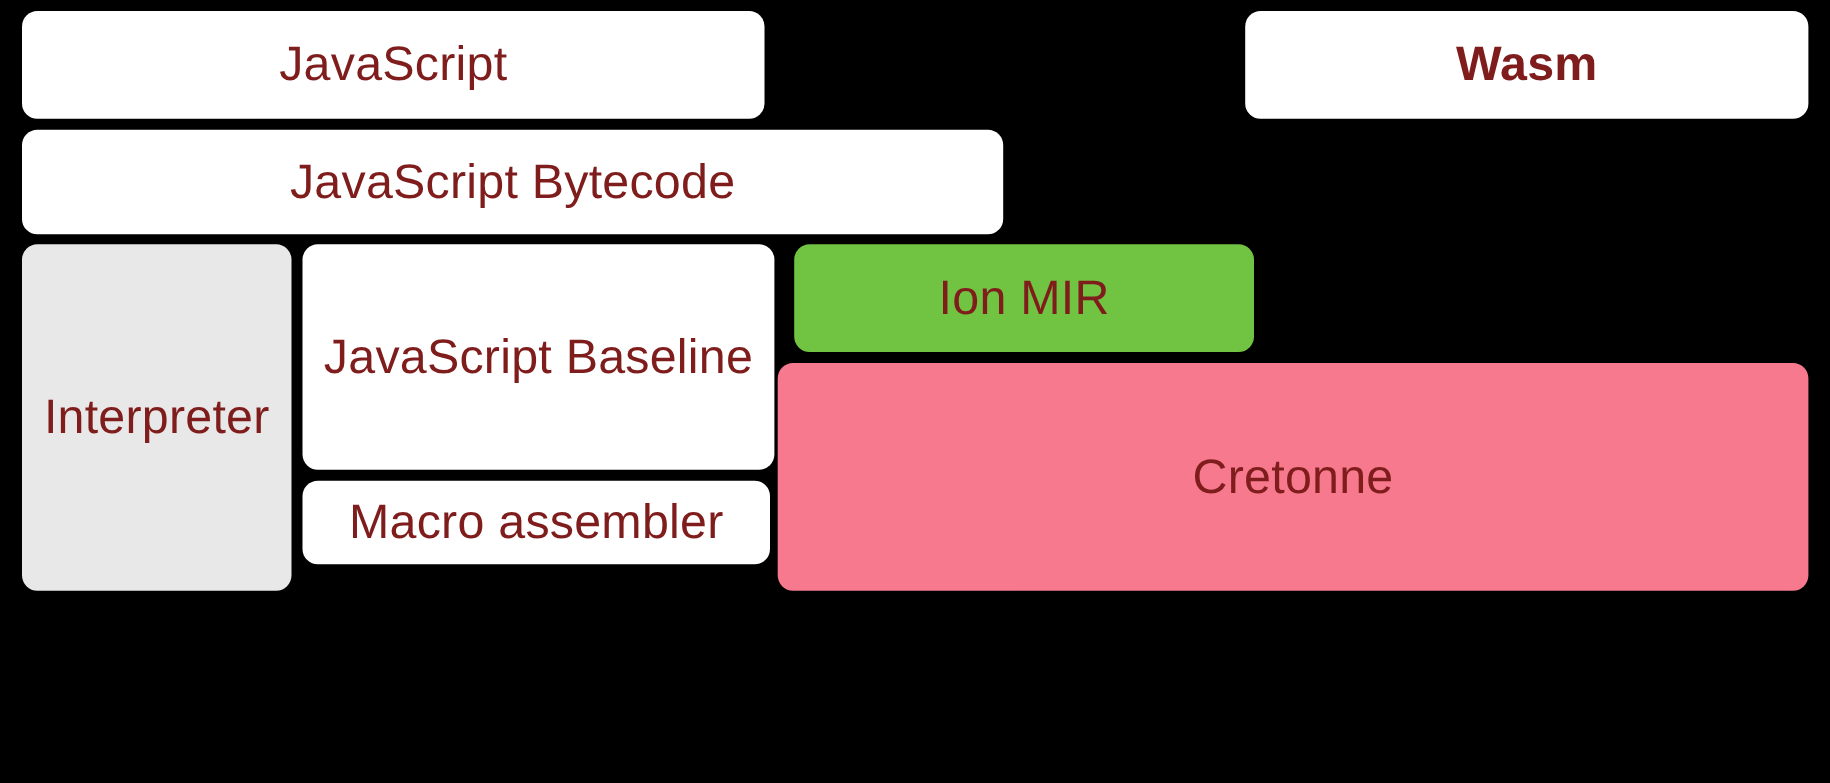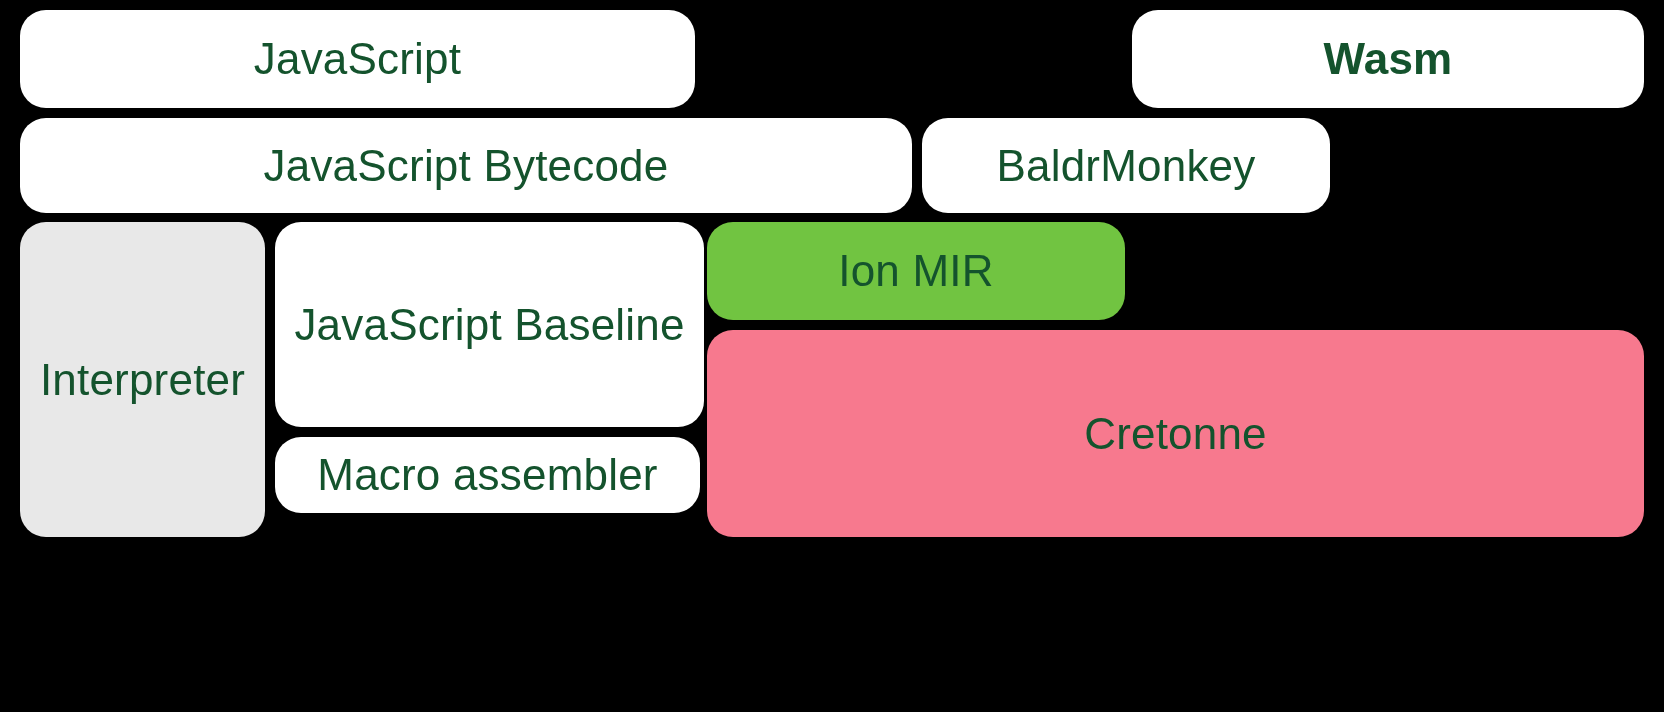--- a/index.html
+++ b/index.html
@@ -14,35 +14,35 @@
   #diagram {
     position: relative;
     width: 1664px;
     height: 712px;
     background: #000000;
     overflow: hidden;
   }
   .box {
     position: absolute;
     box-sizing: border-box;
-    border-radius: 26px;
+    border-radius: 14px;
     background: #ffffff;
-    color: #14532d;
+    color: #7f1d1d;
     display: flex;
     align-items: center;
     justify-content: center;
     text-align: center;
     line-height: 1.12;
     font-size: 44px;
     font-weight: 400;
     letter-spacing: 0.2px;
     -webkit-font-smoothing: antialiased;
   }
   .box.gray   { background: #e8e8e8; }
-  .box.green  { background: #71c441; }
+  .box.green  { background: #71c441; margin-left: 15px; }
   .box.pink   { background: #f7798e; }
 
   
   #box-javascript        { left: 20px;   top: 10px;  width: 675px;  height: 98px; }
   #box-asmjs             { left: 705px;  top: 10px;  width: 417px;  height: 98px; }
   #box-wasm              { left: 1132px; top: 10px;  width: 512px;  height: 98px; font-weight: bold; }
 
   
   #box-js-bytecode       { left: 20px;   top: 118px; width: 892px;  height: 95px; }
   #box-baldrmonkey       { left: 922px;  top: 118px; width: 408px;  height: 95px; }
@@ -62,21 +62,20 @@
 
 <div id="diagram">
 
   <div class="box" id="box-javascript">JavaScript</div>
 
 
   <div class="box" id="box-wasm">Wasm</div>
 
   <div class="box" id="box-js-bytecode">JavaScript Bytecode</div>
 
-  <div class="box" id="box-baldrmonkey">BaldrMonkey</div>
 
   <div class="box gray" id="box-interpreter">Interpreter</div>
 
   <div class="box" id="box-js-baseline">JavaScript Baseline</div>
 
   <div class="box" id="box-macro-assembler">Macro assembler</div>
 
   <div class="box green" id="box-ion-mir">Ion MIR</div>
 
   <div class="box pink" id="box-cretonne">Cretonne</div>

